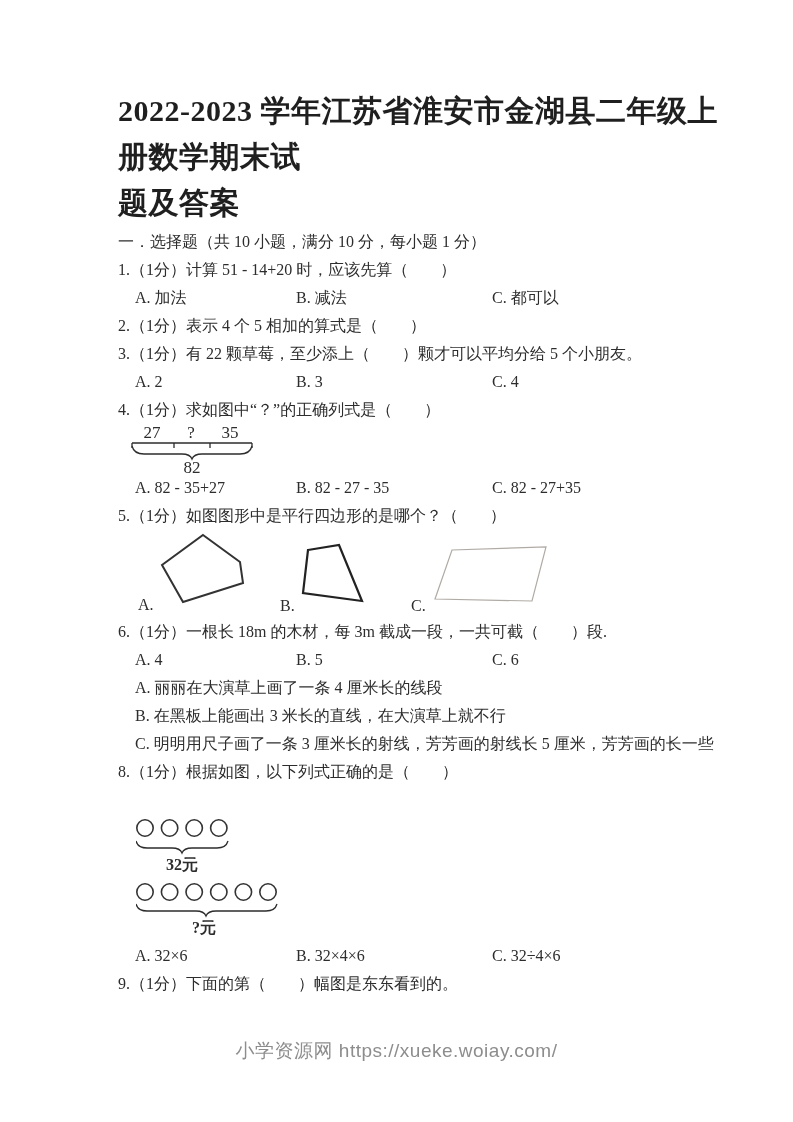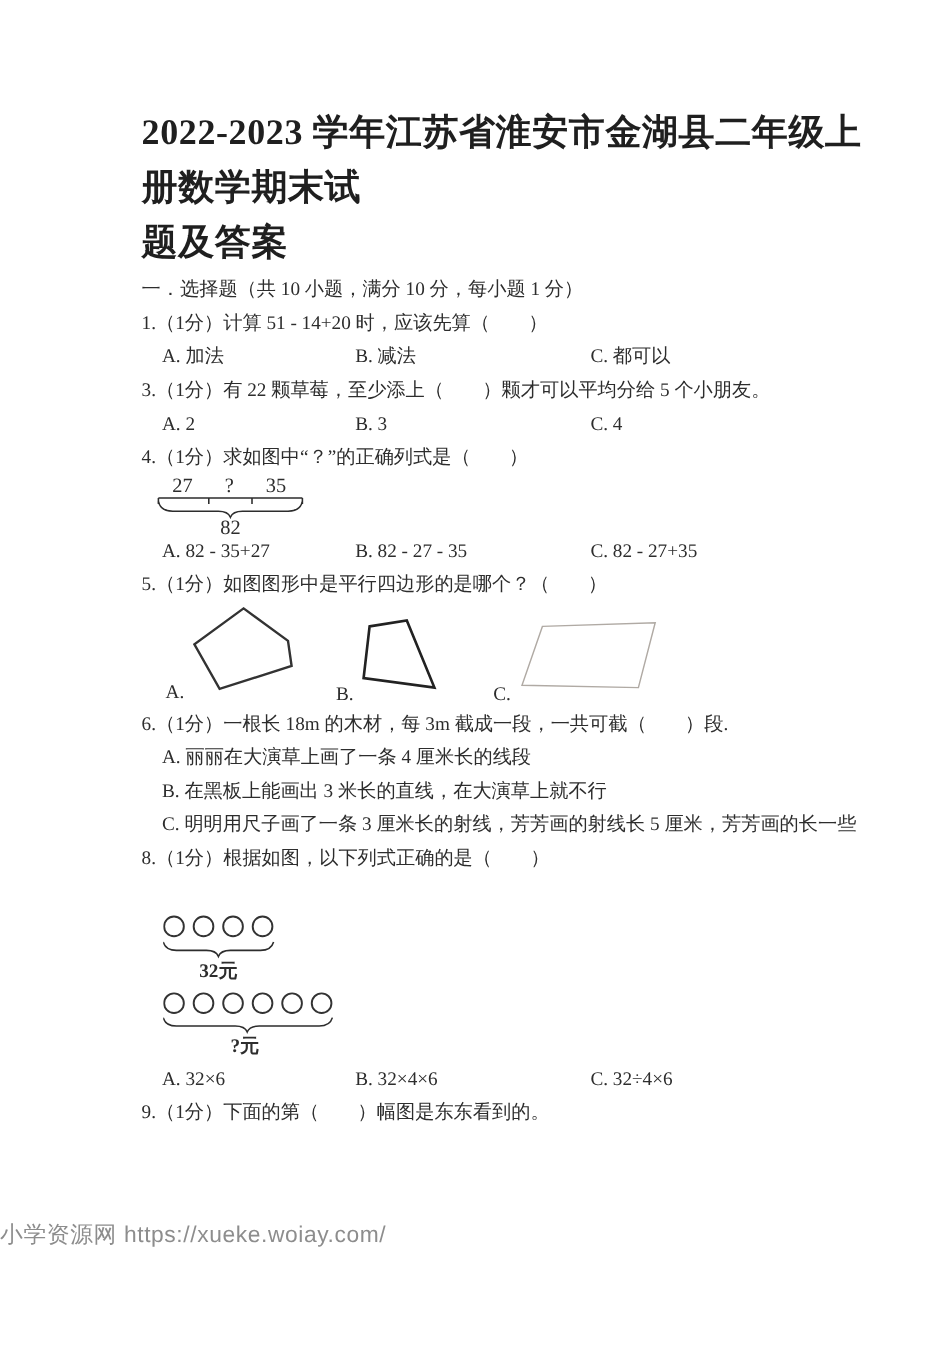--- a/index.html
+++ b/index.html
@@ -21,21 +21,21 @@
   .optA{position:absolute;left:17px;white-space:nowrap;}
   .optB{position:absolute;left:178px;white-space:nowrap;}
   .optC{position:absolute;left:374px;white-space:nowrap;}
   .sub-line{line-height:28px;height:28px;padding-left:17px;white-space:nowrap;}
   .diagram-q4{height:50px;margin-left:12px;}
   .diagram-shapes{height:88px;margin-left:12px;position:relative;}
   .diagram-q8{height:128px;margin-left:18px;margin-top:28px;font-weight:bold;}
   svg{display:block;}
   svg text{font-family:"Liberation Serif","DejaVu Serif",serif;fill:#2d2d2d;}
   .footer{
-    position:absolute;left:0;top:1016px;width:793px;text-align:left;
+    position:absolute;left:0;top:1038px;width:793px;text-align:center;
     font-family:"Liberation Sans","DejaVu Sans",sans-serif;
     font-size:19px;color:#8d8d8d;letter-spacing:0.5px;
   }
 </style>
 </head>
 <body>
 
 <div class="content">
 
   <div class="doc-title">
@@ -45,20 +45,21 @@
 
   <div class="line">一．选择题（共 10 小题，满分 10 分，每小题 1 分）</div>
 
   <div class="line">1.（1分）计算 51 - 14+20 时，应该先算（　　）</div>
   <div class="optrow">
     <span class="optA">A. 加法</span>
     <span class="optB">B. 减法</span>
     <span class="optC">C. 都可以</span>
   </div>
 
+  <div class="line">2.（1分）表示 4 个 5 相加的算式是（　　）</div>
 
   <div class="line">3.（1分）有 22 颗草莓，至少添上（　　）颗才可以平均分给 5 个小朋友。</div>
   <div class="optrow">
     <span class="optA">A. 2</span>
     <span class="optB">B. 3</span>
     <span class="optC">C. 4</span>
   </div>
 
   <div class="line">4.（1分）求如图中“？”的正确列式是（　　）</div>
   <div class="diagram-q4">
@@ -83,20 +84,25 @@
       <polygon points="73,5 110,32 113,53 53,72 32,35" fill="none" stroke="#333333" stroke-width="2"></polygon>
       <polygon points="178,20 209,15 232,71 173,63" fill="none" stroke="#222222" stroke-width="2.2"></polygon>
       <polygon points="322,20 416,17 402,71 305,69" fill="none" stroke="#b0aaa4" stroke-width="1.2"></polygon>
       <text x="8" y="80" font-size="16">A.</text>
       <text x="150" y="81" font-size="16">B.</text>
       <text x="281" y="81" font-size="16">C.</text>
     </svg>
   </div>
 
   <div class="line">6.（1分）一根长 18m 的木材，每 3m 截成一段，一共可截（　　）段.</div>
+  <div class="optrow">
+    <span class="optA">A. 4</span>
+    <span class="optB">B. 5</span>
+    <span class="optC">C. 6</span>
+  </div>
 
   <div class="sub-line">A. 丽丽在大演草上画了一条 4 厘米长的线段</div>
   <div class="sub-line">B. 在黑板上能画出 3 米长的直线，在大演草上就不行</div>
   <div class="sub-line">C. 明明用尺子画了一条 3 厘米长的射线，芳芳画的射线长 5 厘米，芳芳画的长一些</div>
 
   <div class="line">8.（1分）根据如图，以下列式正确的是（　　）</div>
   <div class="diagram-q8">
     <svg width="300" height="128" viewBox="0 0 300 128">
       <circle cx="9" cy="14" r="8.2" fill="none" stroke="#333" stroke-width="1.6"></circle>
       <circle cx="33.6" cy="14" r="8.2" fill="none" stroke="#333" stroke-width="1.6"></circle>

